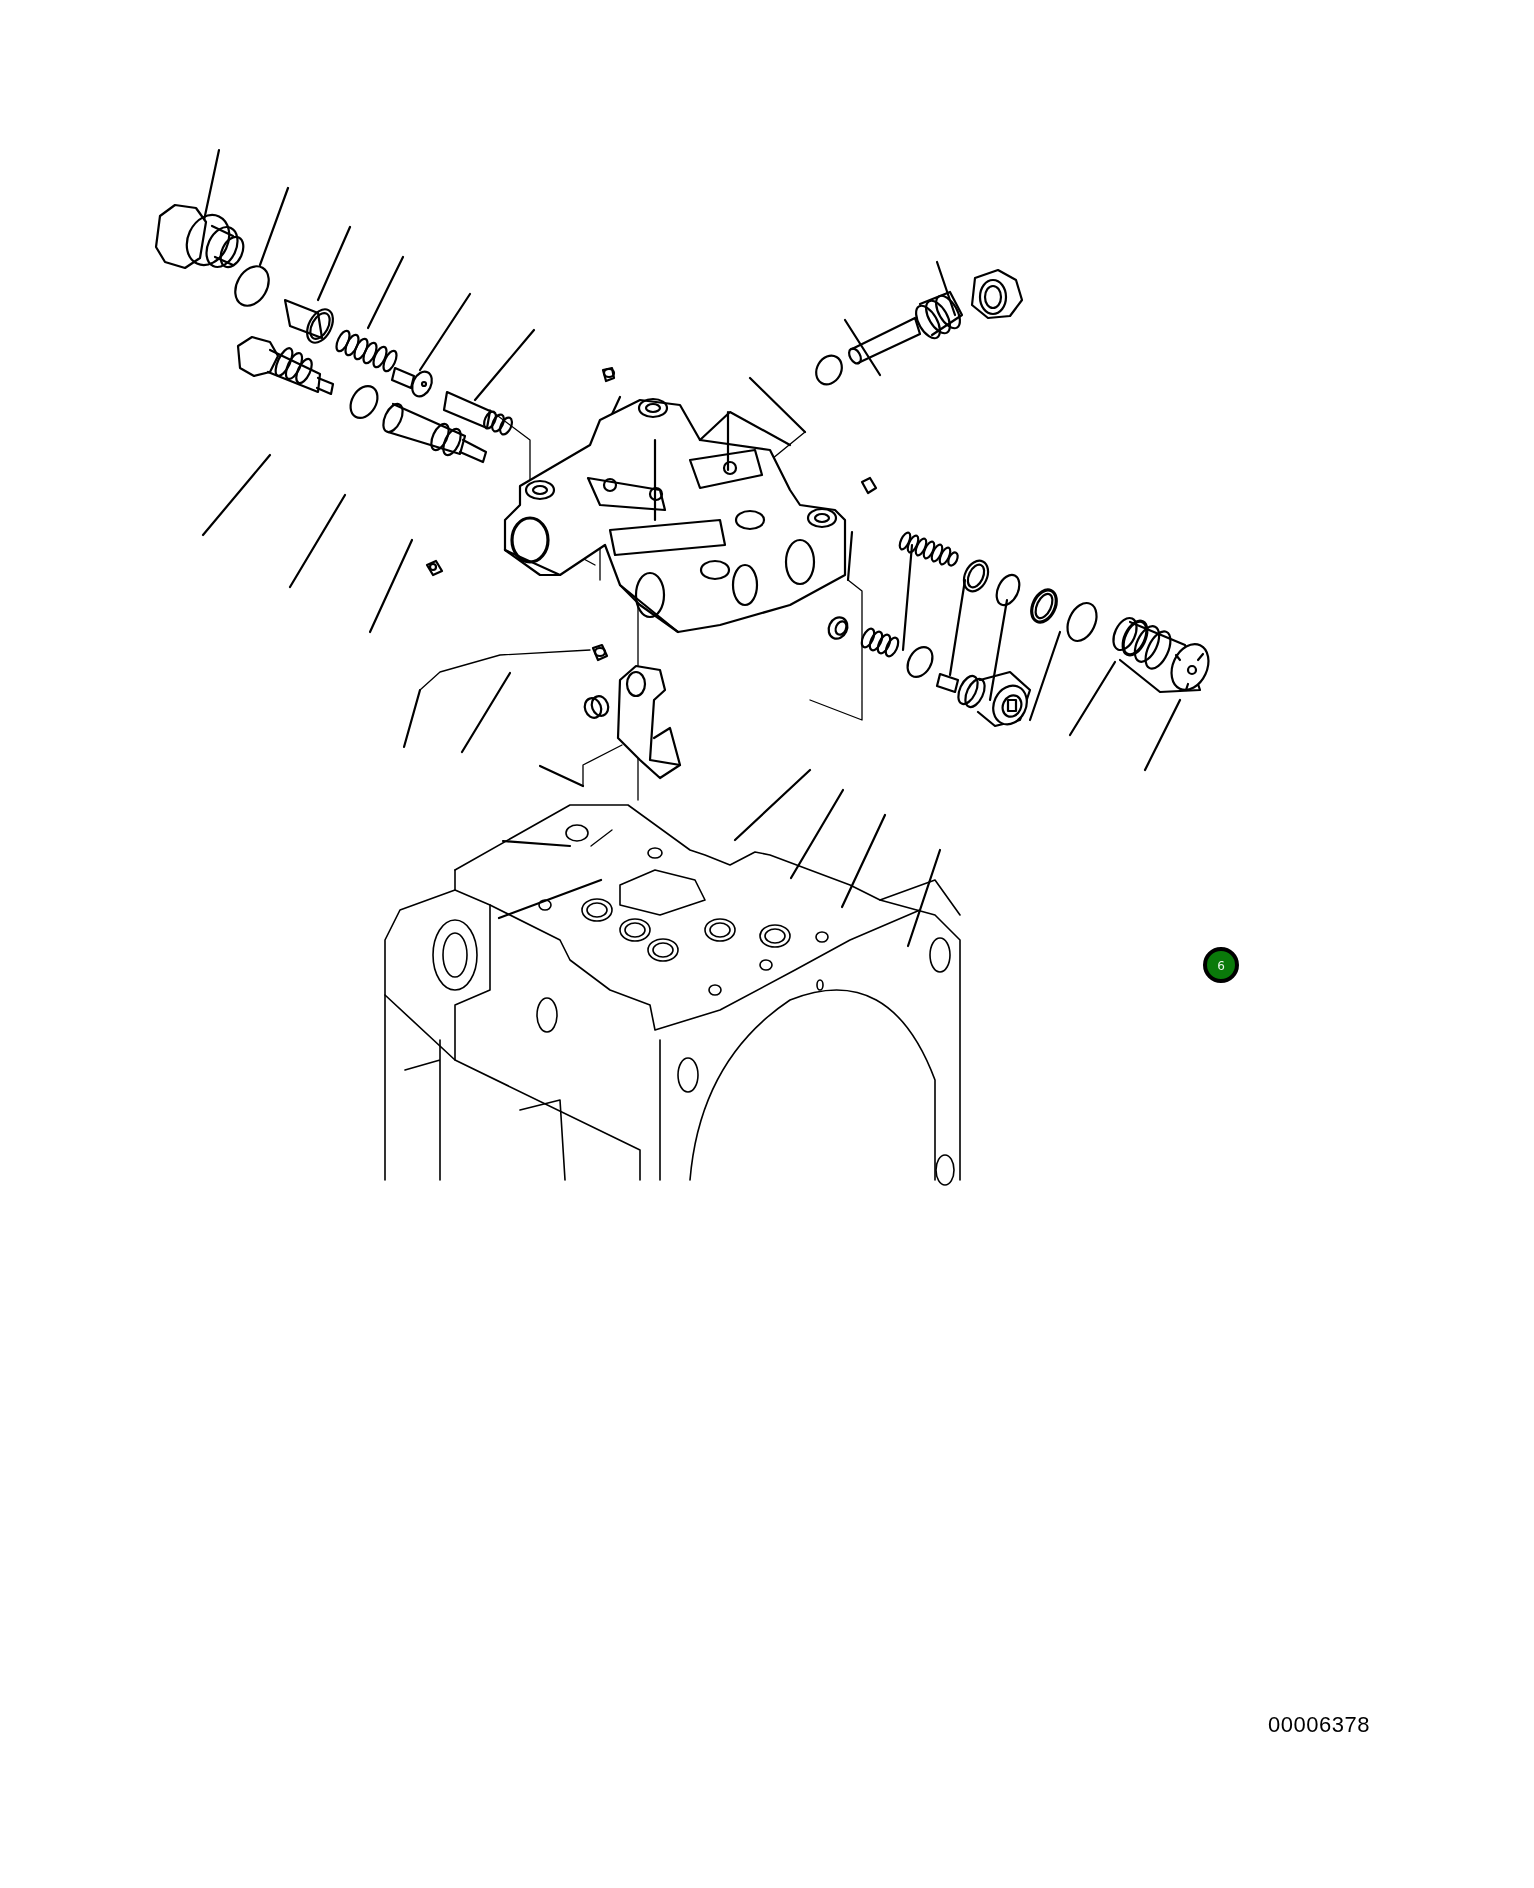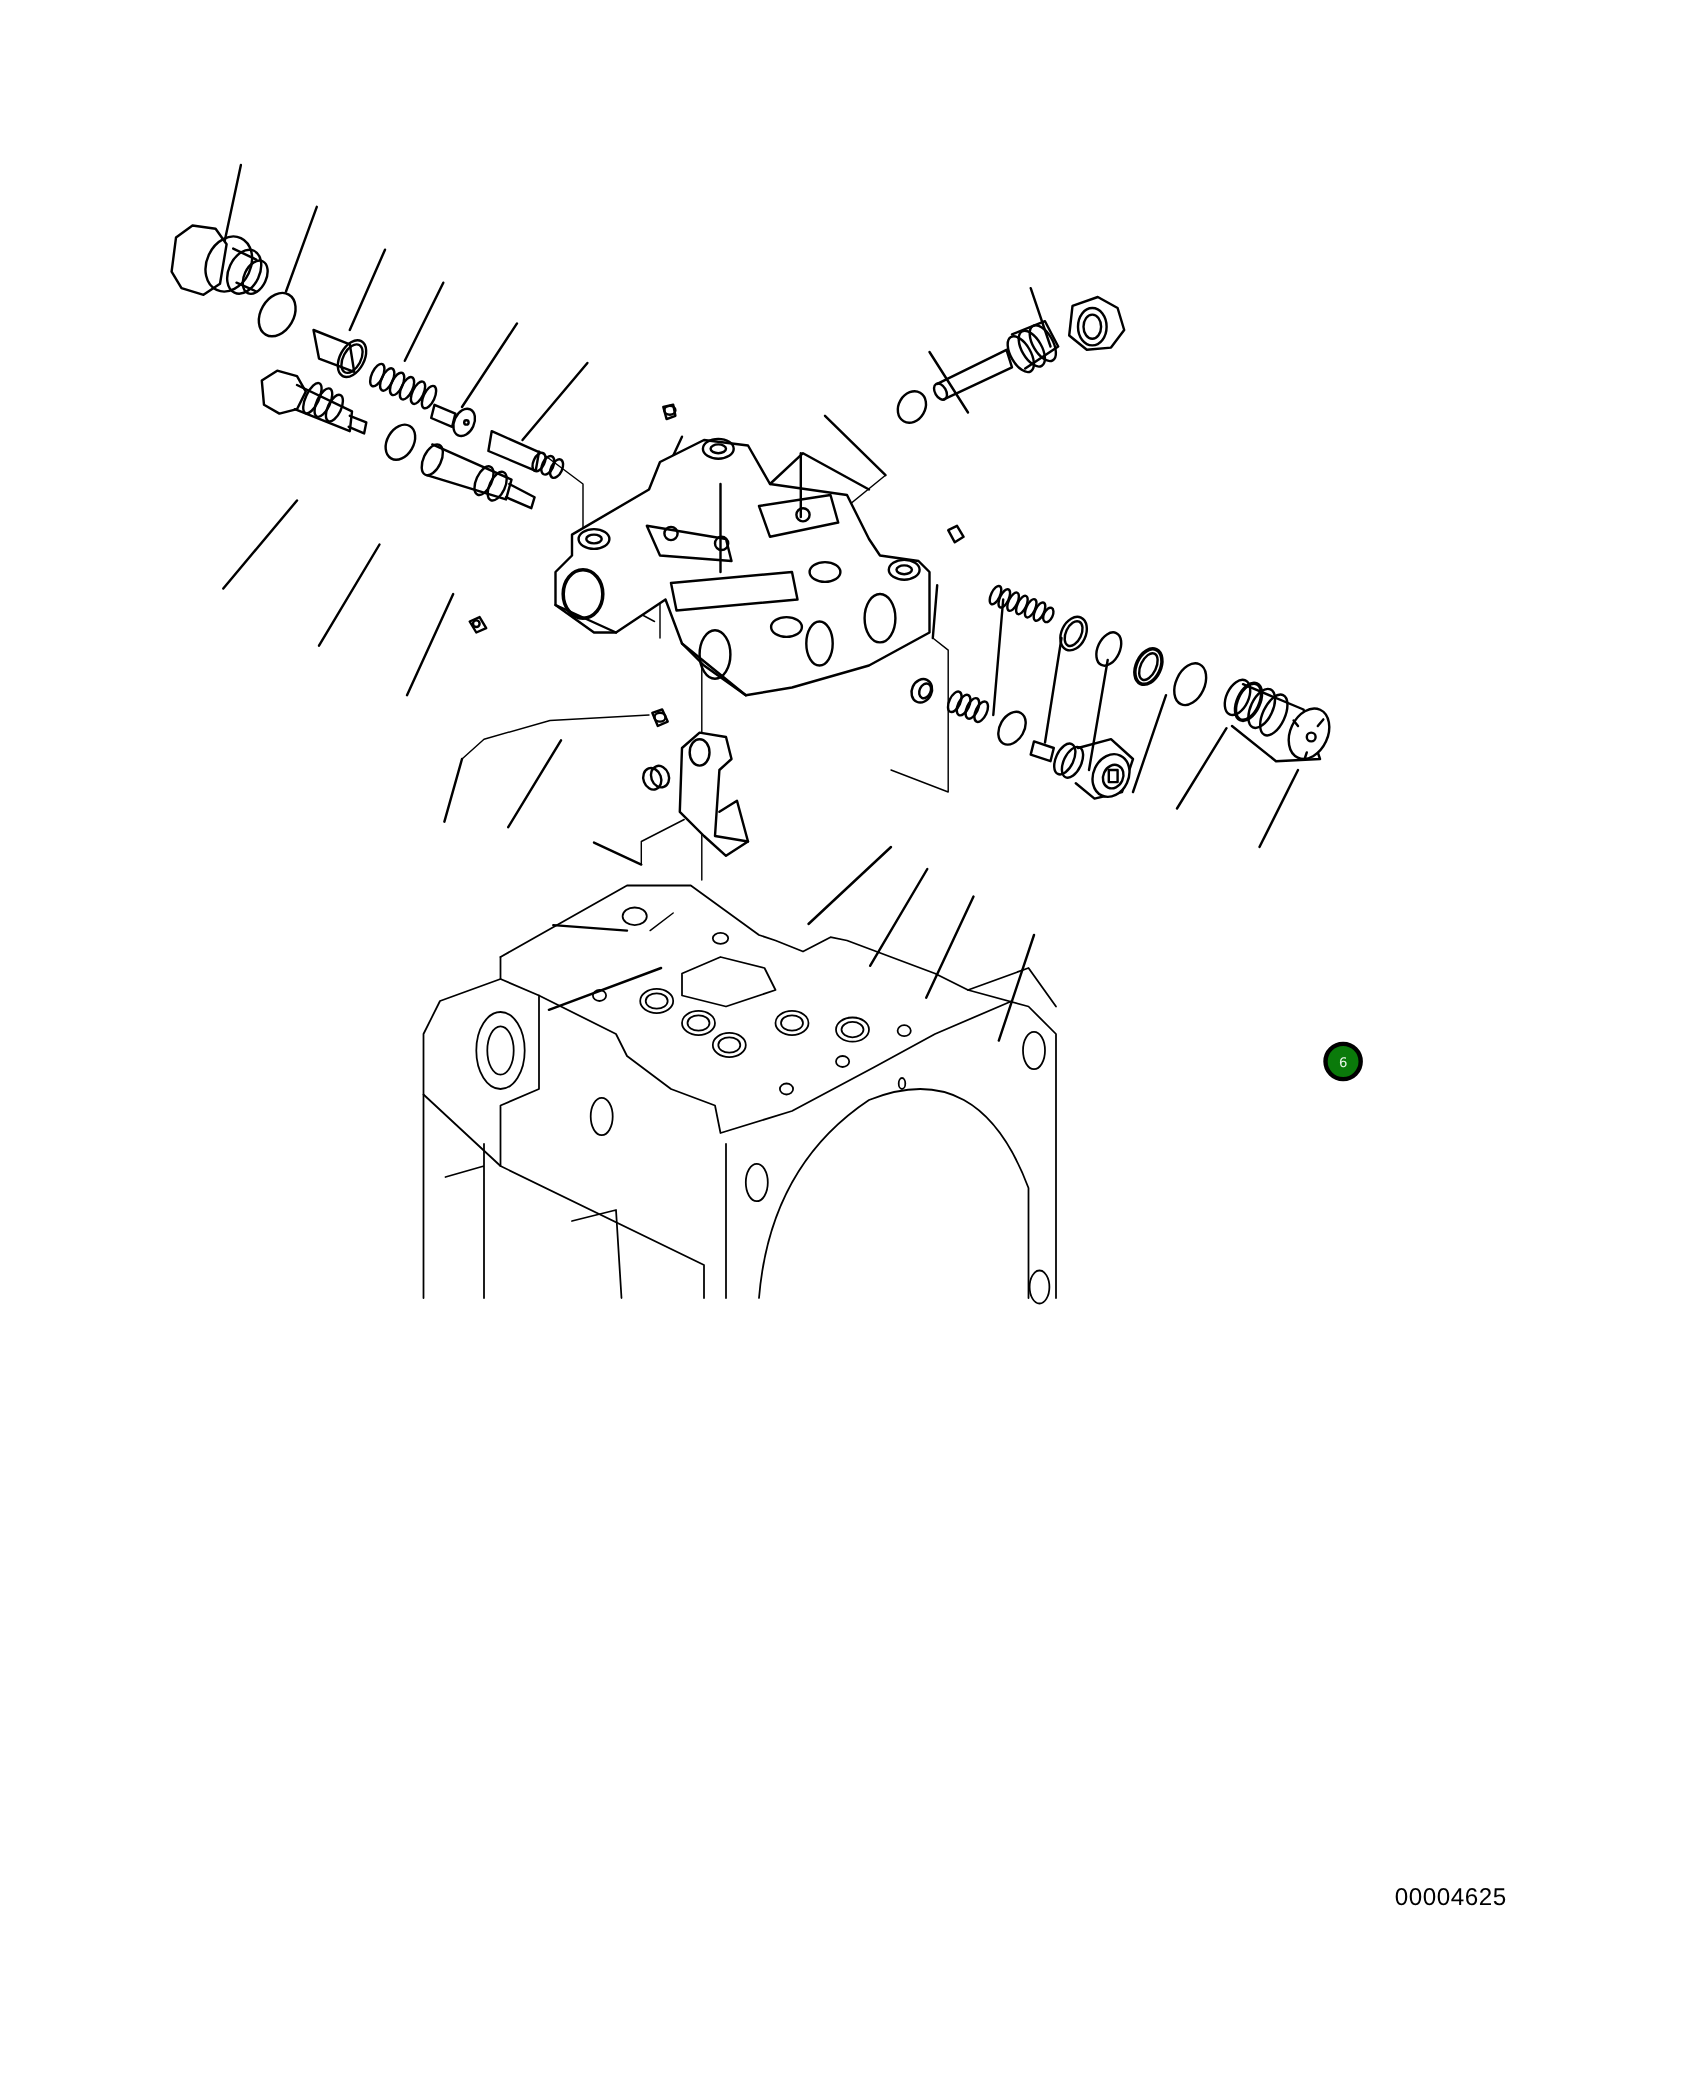--- a/index.html
+++ b/index.html
@@ -285,13 +285,13 @@
     <path d="M440,1040 L440,1180 M405,1070 L440,1060"></path>
     <path d="M520,1110 L560,1100 L565,1180"></path>
     <ellipse cx="945" cy="1170" rx="9" ry="15"></ellipse>
   </g>
 </svg>
 
 <div class="badge" style="--badge-bg: #0a7a0a;">
   <span>6</span>
 </div>
 
-<div class="drawing-id">00004625</div>
+<div class="drawing-id">00006378</div>
 
 </body></html>

